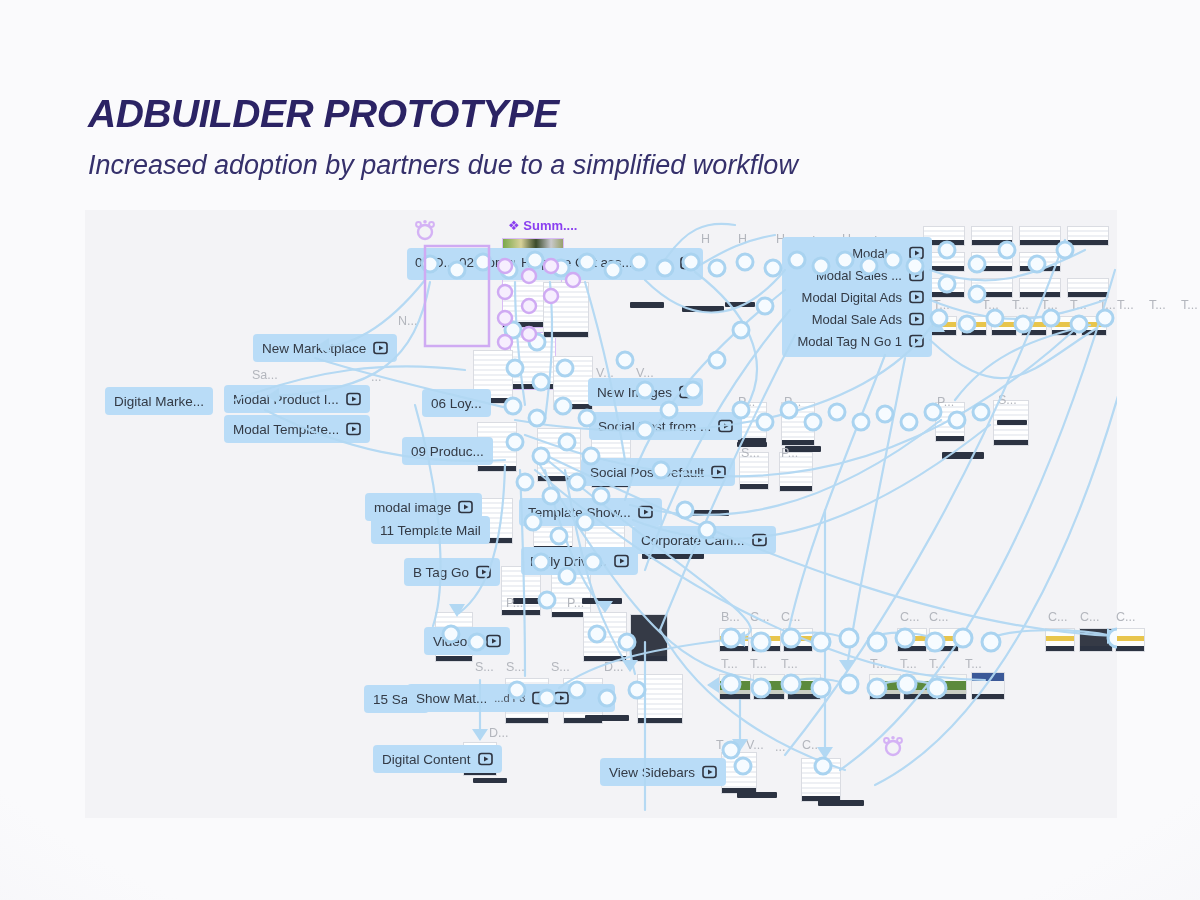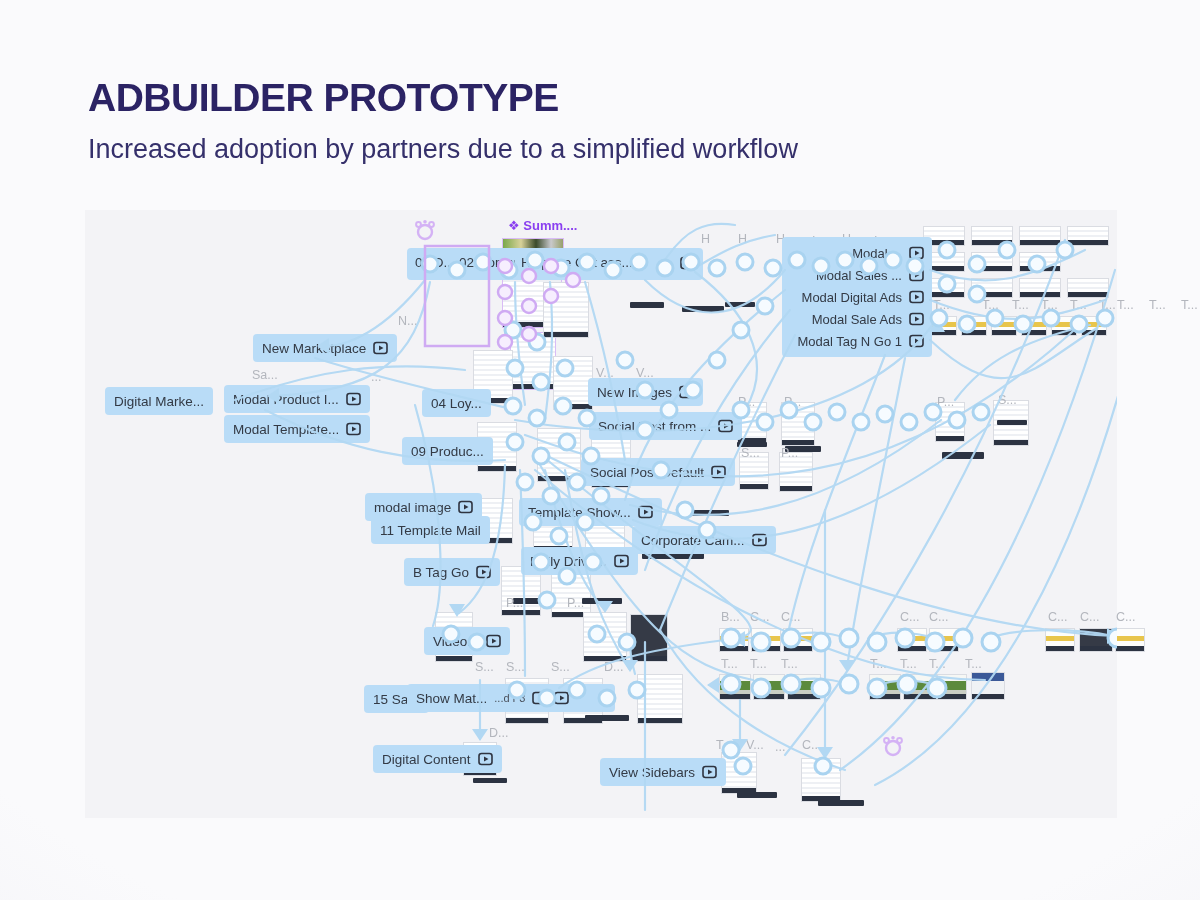--- a/index.html
+++ b/index.html
@@ -1,21 +1,21 @@
 <!DOCTYPE html>
 <html><head>
 <meta charset="utf-8">
 <style>
   html,body{margin:0;padding:0;}
   body{
     width:1200px;height:900px;position:relative;overflow:hidden;
     font-family:"Liberation Sans","DejaVu Sans",sans-serif;
     background:radial-gradient(130% 130% at 50% 42%, #fafafc 52%, #e9e9ef 100%);
   }
-  .hdr{position:absolute;left:88px;top:76px;}
+  .hdr{position:absolute;left:88px;top:92px;font-style:italic;}
   .hdr h1{
     margin:0;font-size:39px;font-weight:800;letter-spacing:-0.5px;
     color:#2b2364;font-family:"Liberation Sans","DejaVu Sans",sans-serif;
   }
   .hdr p{margin:14px 0 0 0;font-size:27px;font-weight:400;color:#35306b;}
 
   .canvas{
     position:absolute;left:85px;top:210px;width:1032px;height:608px;
     background:#f3f3f6;
   }
@@ -409,21 +409,21 @@
   <div class="pill" style="left:139px;top:205px">
       <span>Modal Template...</span>
       <span class="fi">
         <svg width="15" height="14" viewBox="0 0 15 14">
           <rect x="1" y="1.5" width="13" height="11" rx="2.5" fill="none" stroke="#2f3440" stroke-width="1.6"></rect>
           <path d="M6 4.5L10.5 7L6 9.5Z" fill="#2f3440"></path>
         </svg>
       </span>
     </div>
   <div class="pill" style="left:337px;top:179px">
-      <span>04 Loy...</span>
+      <span>06 Loy...</span>
     </div>
   <div class="pill" style="left:317px;top:227px">
       <span>09 Produc...</span>
     </div>
   <div class="pill" style="left:503px;top:168px">
       <span>New Images</span>
       <span class="fi">
         <svg width="15" height="14" viewBox="0 0 15 14">
           <rect x="1" y="1.5" width="13" height="11" rx="2.5" fill="none" stroke="#2f3440" stroke-width="1.6"></rect>
           <path d="M6 4.5L10.5 7L6 9.5Z" fill="#2f3440"></path>

